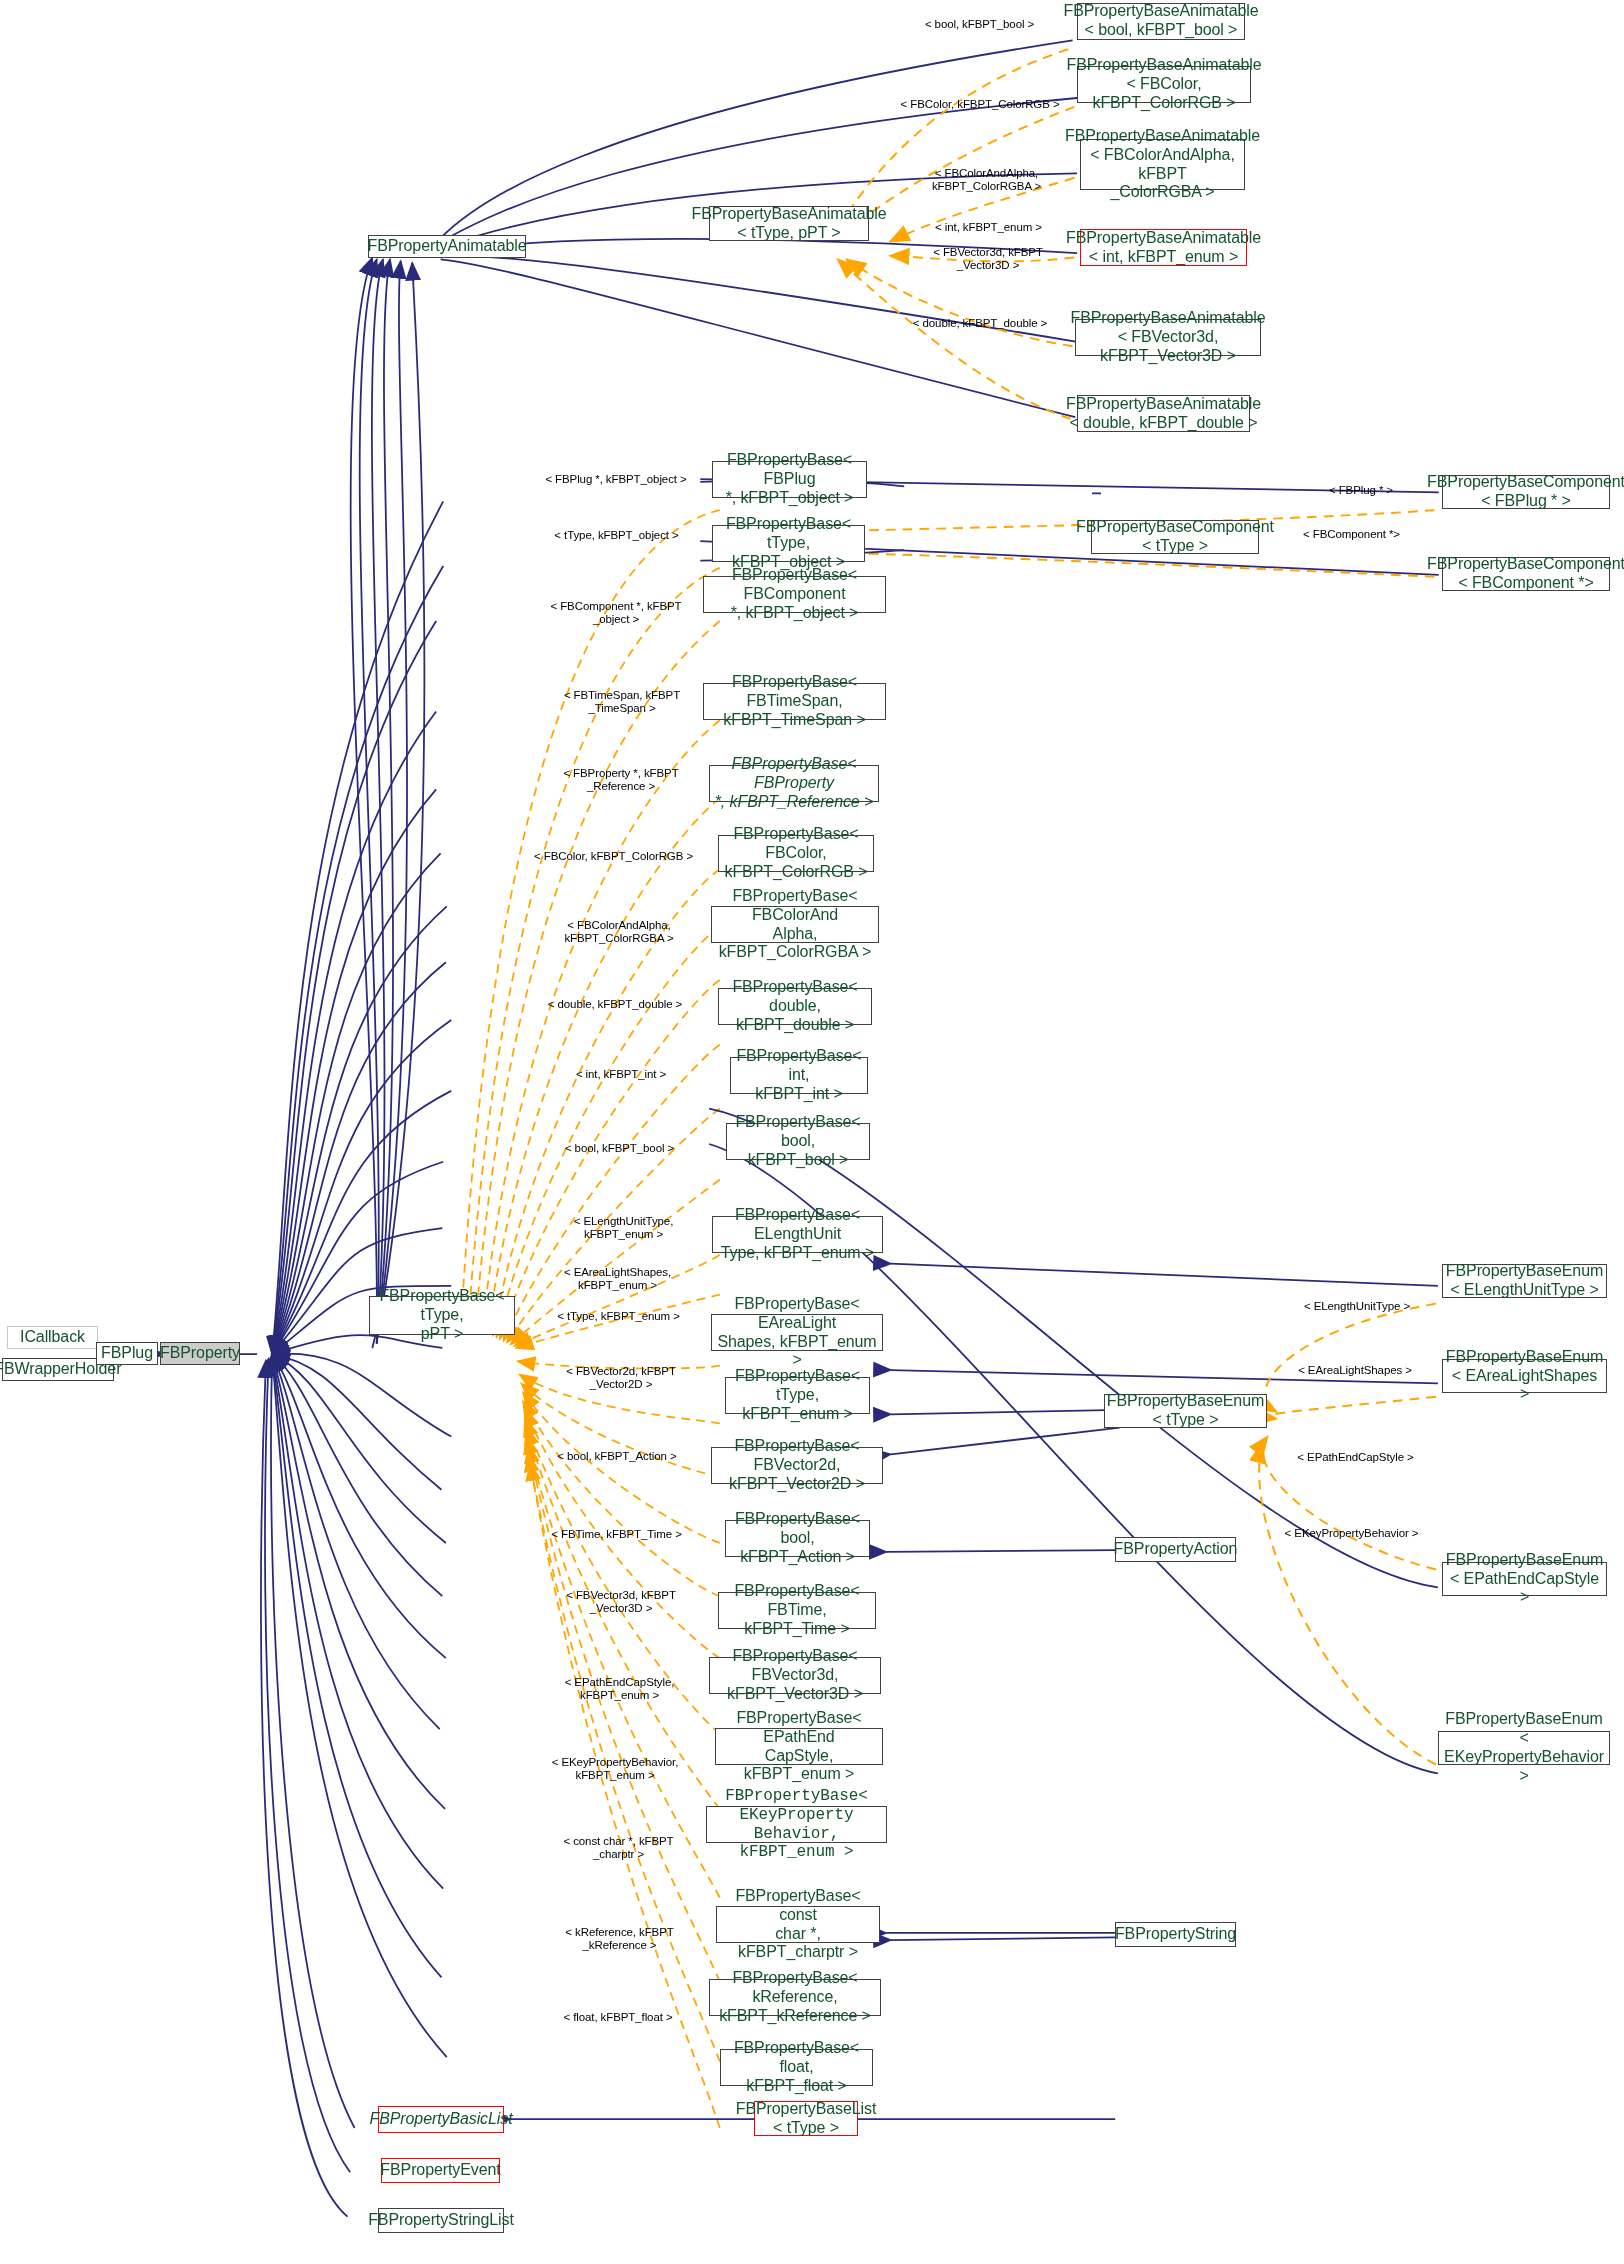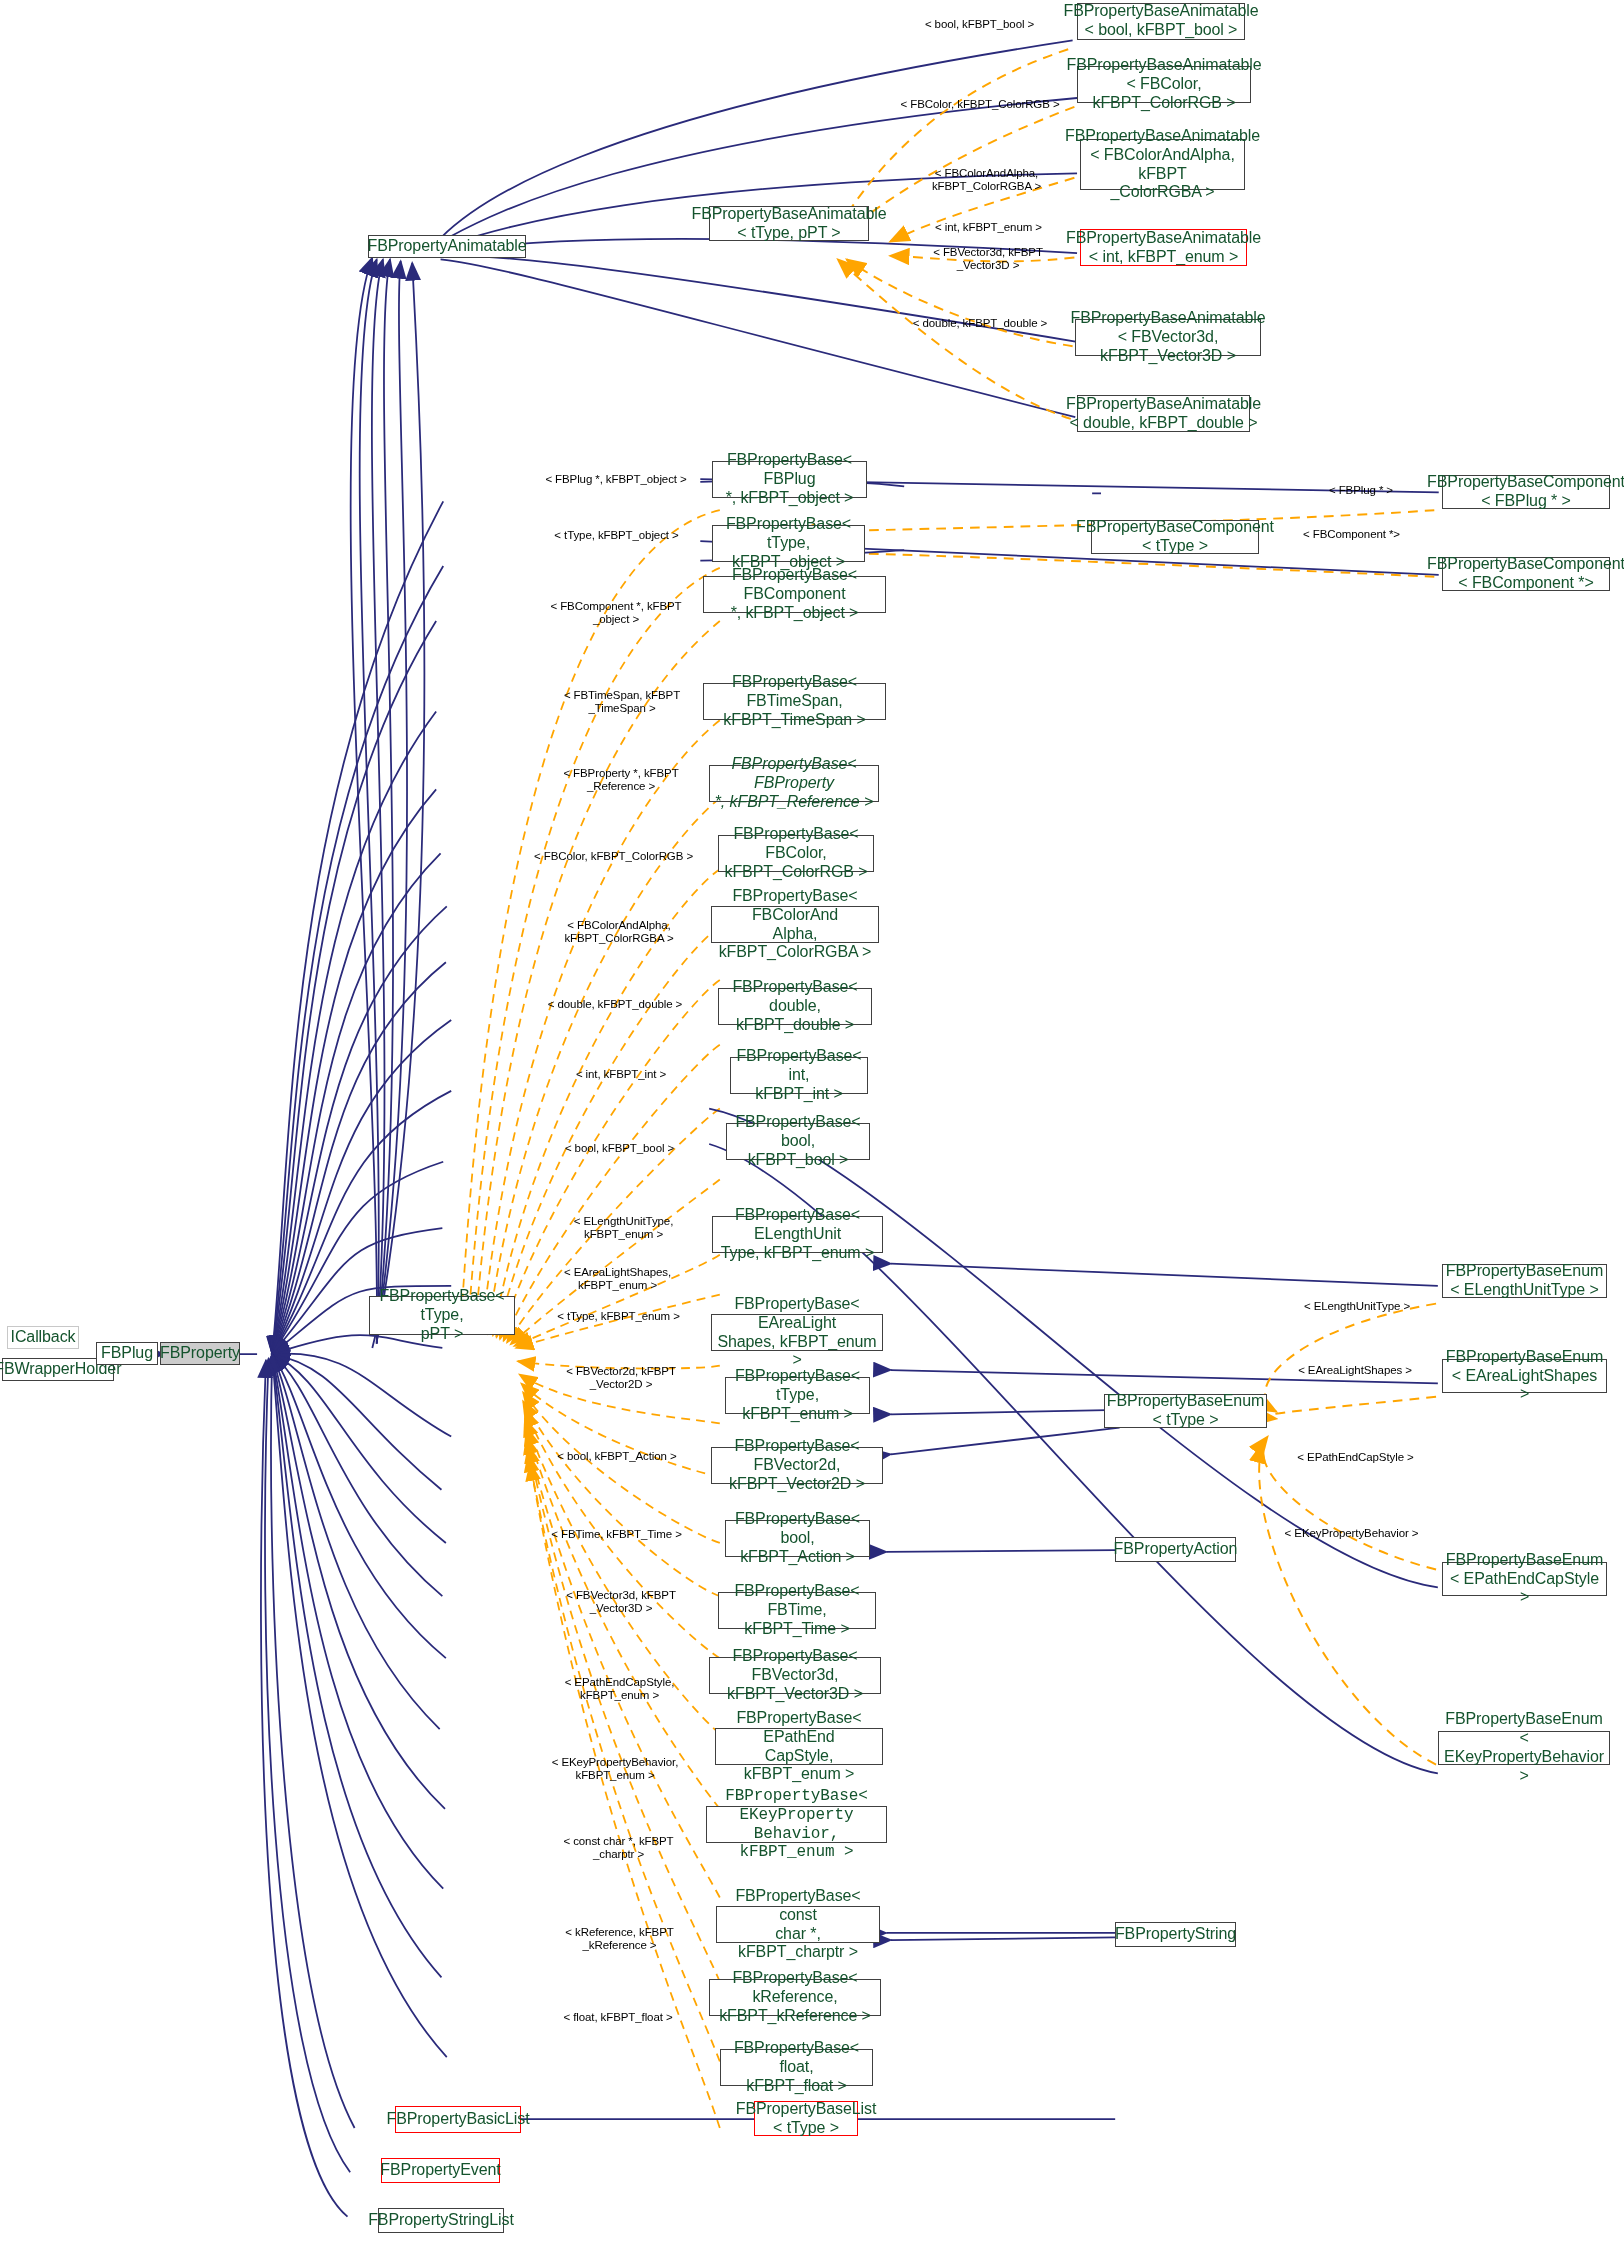--- a/index.html
+++ b/index.html
@@ -187,21 +187,21 @@
       <path d="M1620,1990 C1500,1930 1400,1720 1424,1628" marker-end="url(#arrTmpl)"></path>
     </g>
 
     <g stroke="#2a2a7a" stroke-width="2.0" fill="none">
       <path d="M1258,2390 C1100,2390 1000,2390 965,2390" marker-end="url(#arrInheritL)"></path>
       <path d="M865,2390 L576,2390" marker-end="url(#arrInheritL)"></path>
     </g>
 
   </svg>
 
-  <div class="node light" style="left:7px;top:1326px;width:72px;height:23px;text-align:right;"><span>ICallback</span></div>
+  <div class="node light" style="left:7px;top:1326px;width:91px;height:23px;text-align:right;"><span>ICallback</span></div>
   <div class="node" style="left:1.8px;top:1358px;width:112px;height:23px;"><span>FBWrapperHolder</span></div>
   <div class="node" style="left:96px;top:1342px;width:62px;height:23px;"><span>FBPlug</span></div>
   <div class="node gray" style="left:160px;top:1342px;width:80px;height:23px;"><span>FBProperty</span></div>
 
   <div class="node" style="left:368px;top:235px;width:158px;height:23px;"><span>FBPropertyAnimatable</span></div>
   <div class="node" style="left:709px;top:206px;width:160px;height:35px;"><span>FBPropertyBaseAnimatable
 &lt; tType, pPT &gt;</span></div>
   <div class="node" style="left:1077px;top:2.7px;width:168px;height:37px;"><span>FBPropertyBaseAnimatable
 &lt; bool, kFBPT_bool &gt;</span></div>
   <div class="node" style="left:1077px;top:66px;width:174px;height:37px;"><span>FBPropertyBaseAnimatable
@@ -257,21 +257,21 @@
 CapStyle, kFBPT_enum &gt;</span></div>
   <div class="node" style="left:706px;top:1806px;width:181px;height:37px;font-family:Liberation Mono, monospace;"><span>FBPropertyBase&lt; EKeyProperty
 Behavior, kFBPT_enum &gt;</span></div>
   <div class="node" style="left:716px;top:1906px;width:164px;height:37px;"><span>FBPropertyBase&lt; const
 char *, kFBPT_charptr &gt;</span></div>
   <div class="node" style="left:709px;top:1979px;width:172px;height:37px;"><span>FBPropertyBase&lt; kReference,
 kFBPT_kReference &gt;</span></div>
   <div class="node" style="left:720px;top:2049px;width:153px;height:37px;"><span>FBPropertyBase&lt; float,
 kFBPT_float &gt;</span></div>
 
-  <div class="node red" style="left:395px;top:2106px;width:126px;height:26.6px;"><span>FBPropertyBasicList</span></div>
+  <div class="node red" style="left:378px;top:2106px;width:126px;height:26.6px;font-style:italic;"><span>FBPropertyBasicList</span></div>
   <div class="node red" style="left:381px;top:2158px;width:119px;height:25px;"><span>FBPropertyEvent</span></div>
   <div class="node" style="left:378px;top:2208px;width:126px;height:25px;"><span>FBPropertyStringList</span></div>
   <div class="node red" style="left:738px;top:2101px;width:104px;height:35px;margin-left:16px;"><span>FBPropertyBaseList
 &lt; tType &gt;</span></div>
 
   <div class="node" style="left:1091px;top:520px;width:168px;height:34px;"><span>FBPropertyBaseComponent
 &lt; tType &gt;</span></div>
   <div class="node" style="left:1442px;top:475px;width:168px;height:34px;"><span>FBPropertyBaseComponent
 &lt; FBPlug * &gt;</span></div>
   <div class="node" style="left:1442px;top:557px;width:168px;height:34px;"><span>FBPropertyBaseComponent

